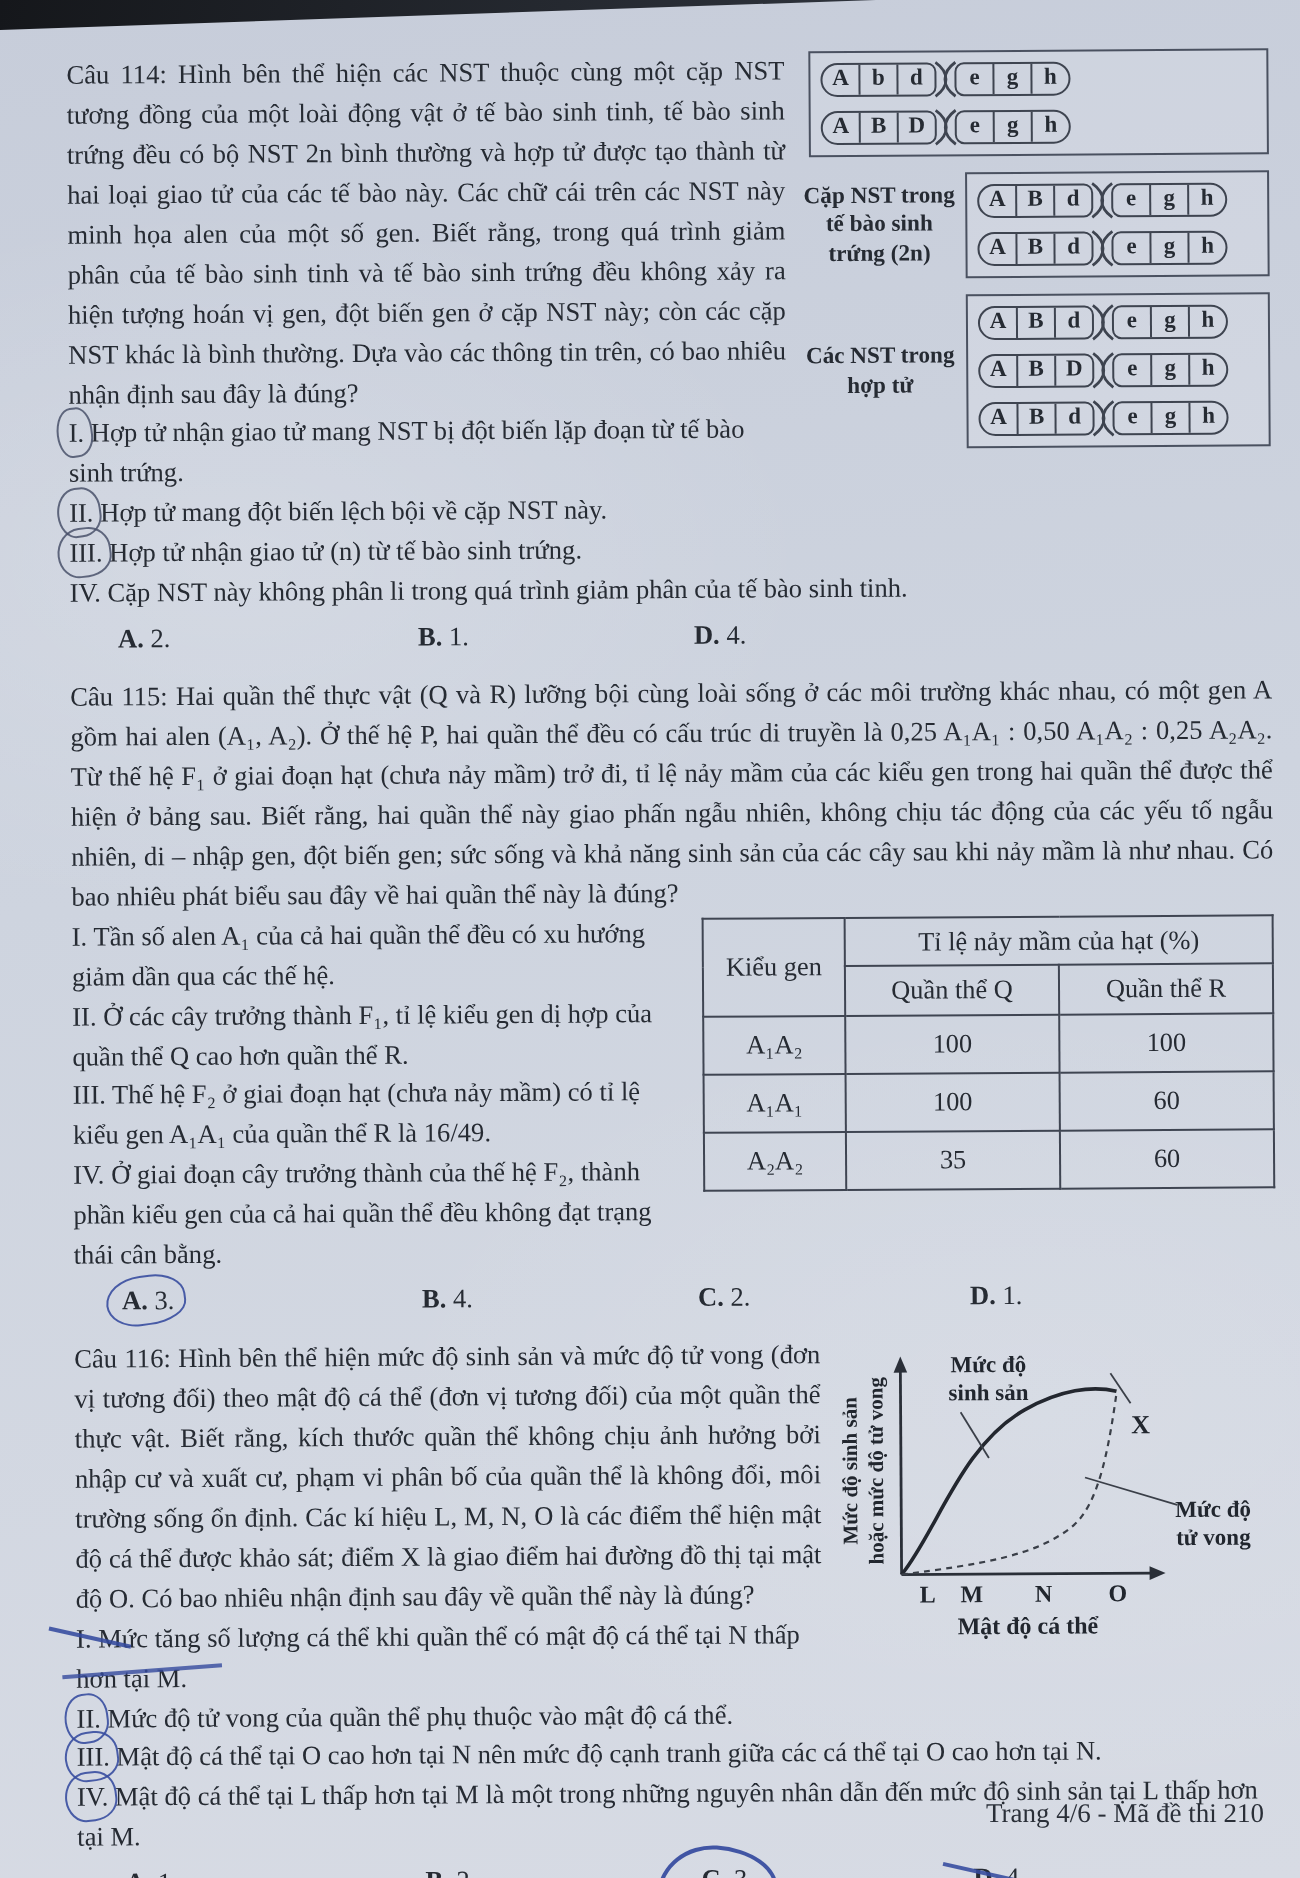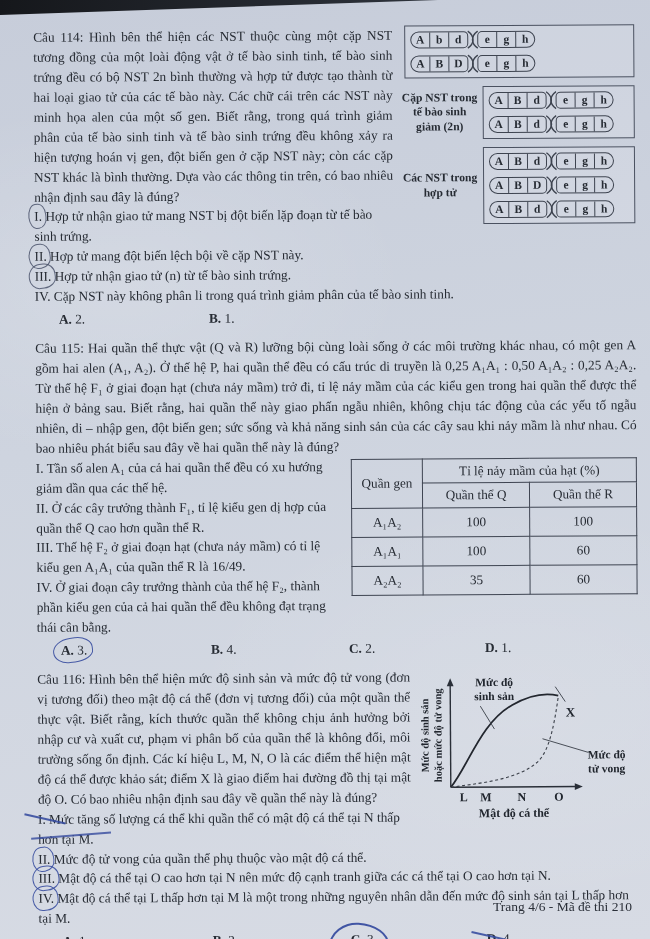--- a/index.html
+++ b/index.html
@@ -100,21 +100,21 @@
                 </svg>
                 <span class="arm arm-r">
                   <i class="cell">e</i>
                   <i class="cell">g</i>
                   <i class="cell">h</i>
                 </span>
               </div>
             </div>
           </div>
           <div class="nst-group">
-            <div class="nst-label">Cặp NST trong tế bào sinh giảm (2n)</div>
+            <div class="nst-label">Cặp NST trong tế bào sinh trứng (2n)</div>
             <div class="nst-box">
               <div class="chrom">
                 <span class="arm arm-l">
                   <i class="cell">A</i>
                   <i class="cell">B</i>
                   <i class="cell">d</i>
                 </span>
                 <svg width="11" height="19" class="centro">
                   <path d="M0.5,1 C7.5,6 7.5,13 0.5,18" fill="none" stroke="#3e4450" stroke-width="1.4"></path>
                   <path d="M10.5,1 C3.5,6 3.5,13 10.5,18" fill="none" stroke="#3e4450" stroke-width="1.4"></path>
@@ -200,30 +200,31 @@
       <p class="para"><b class="q-label">Câu 114:</b> <span>Hình bên thể hiện các NST thuộc cùng một cặp NST tương đồng của một loài động vật ở tế bào sinh tinh, tế bào sinh trứng đều có bộ NST 2n bình thường và hợp tử được tạo thành từ hai loại giao tử của các tế bào này. Các chữ cái trên các NST này minh họa alen của một số gen. Biết rằng, trong quá trình giảm phân của tế bào sinh tinh và tế bào sinh trứng đều không xảy ra hiện tượng hoán vị gen, đột biến gen ở cặp NST này; còn các cặp NST khác là bình thường. Dựa vào các thông tin trên, có bao nhiêu nhận định sau đây là đúng?</span></p>
       <div class="stmts">
           <div class="stmt"><span class="stmt-num circle">I.</span><span class="stmt-text"> Hợp tử nhận giao tử mang NST bị đột biến lặp đoạn từ tế bào sinh trứng.</span></div>
           <div class="stmt"><span class="stmt-num circle">II.</span><span class="stmt-text"> Hợp tử mang đột biến lệch bội về cặp NST này.</span></div>
           <div class="stmt"><span class="stmt-num circle">III.</span><span class="stmt-text"> Hợp tử nhận giao tử (n) từ tế bào sinh trứng.</span></div>
           <div class="stmt"><span class="stmt-num">IV.</span><span class="stmt-text"> Cặp NST này không phân li trong quá trình giảm phân của tế bào sinh tinh.</span></div>
         </div>
       <div class="opts">
           <div class="opt"><span class="optwrap"><b>A.</b><span> 2.</span></span></div>
           <div class="opt"><span class="optwrap"><b>B.</b><span> 1.</span></span></div>
+          <div class="opt"><span class="optwrap"><b>D.</b><span> 4.</span></span></div>
         </div>
     </div>
 
     <div class="q">
       <p class="para"><b class="q-label">Câu 115:</b> <span>Hai quần thể thực vật (Q và R) lưỡng bội cùng loài sống ở các môi trường khác nhau, có một gen A gồm hai alen (A₁, A₂). Ở thế hệ P, hai quần thể đều có cấu trúc di truyền là 0,25 A₁A₁ : 0,50 A₁A₂ : 0,25 A₂A₂. Từ thế hệ F₁ ở giai đoạn hạt (chưa nảy mầm) trở đi, tỉ lệ nảy mầm của các kiểu gen trong hai quần thể được thể hiện ở bảng sau. Biết rằng, hai quần thể này giao phấn ngẫu nhiên, không chịu tác động của các yếu tố ngẫu nhiên, di – nhập gen, đột biến gen; sức sống và khả năng sinh sản của các cây sau khi nảy mầm là như nhau. Có bao nhiêu phát biểu sau đây về hai quần thể này là đúng?</span></p>
       <div class="tbl-float">
         <table class="gtable">
           <thead>
             <tr>
-              <th rowspan="2">Quần gen</th>
+              <th rowspan="2">Kiểu gen</th>
               <th colspan="2">Tỉ lệ nảy mầm của hạt (%)</th>
             </tr>
             <tr>
               <th>Quần thể Q</th>
               <th>Quần thể R</th>
             </tr>
           </thead>
           <tbody>
               <tr>
                 <td>A₁A₂</td>

